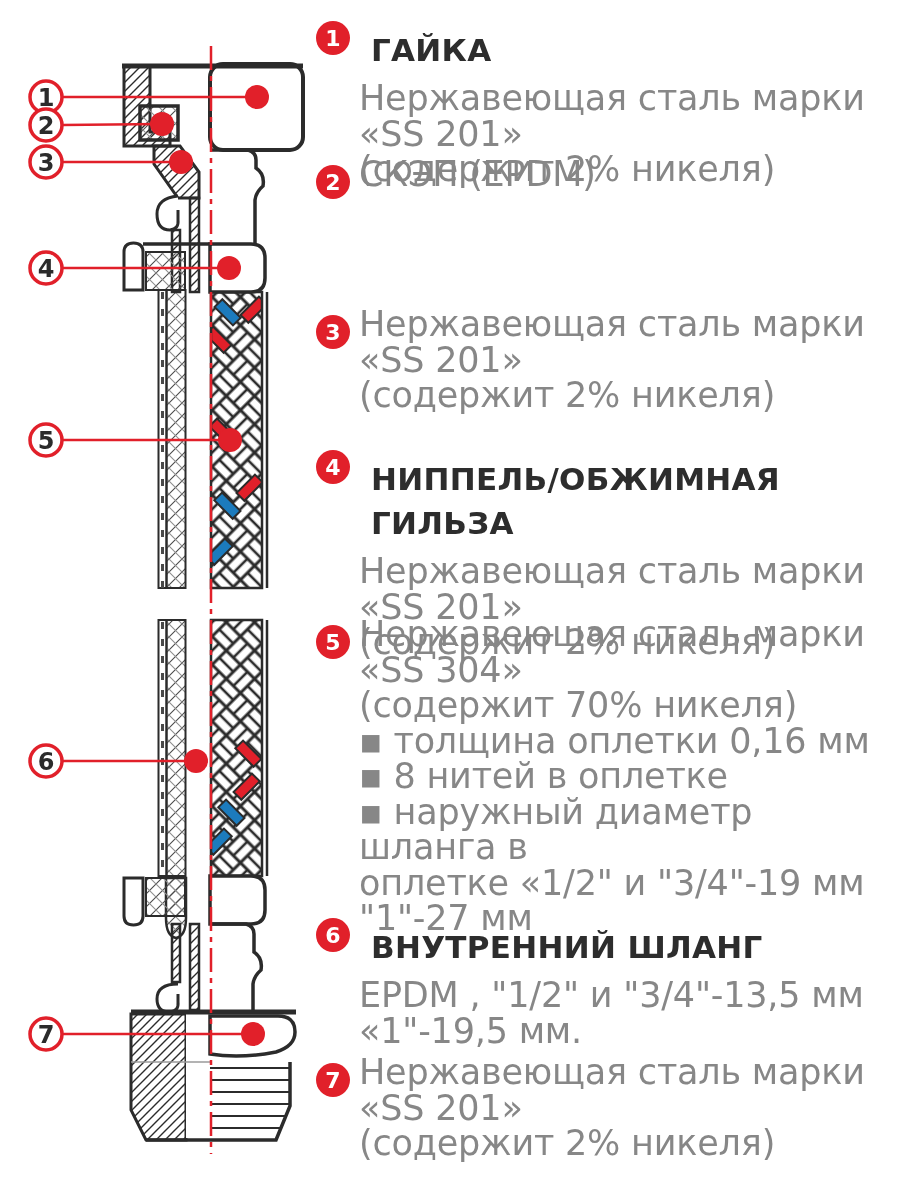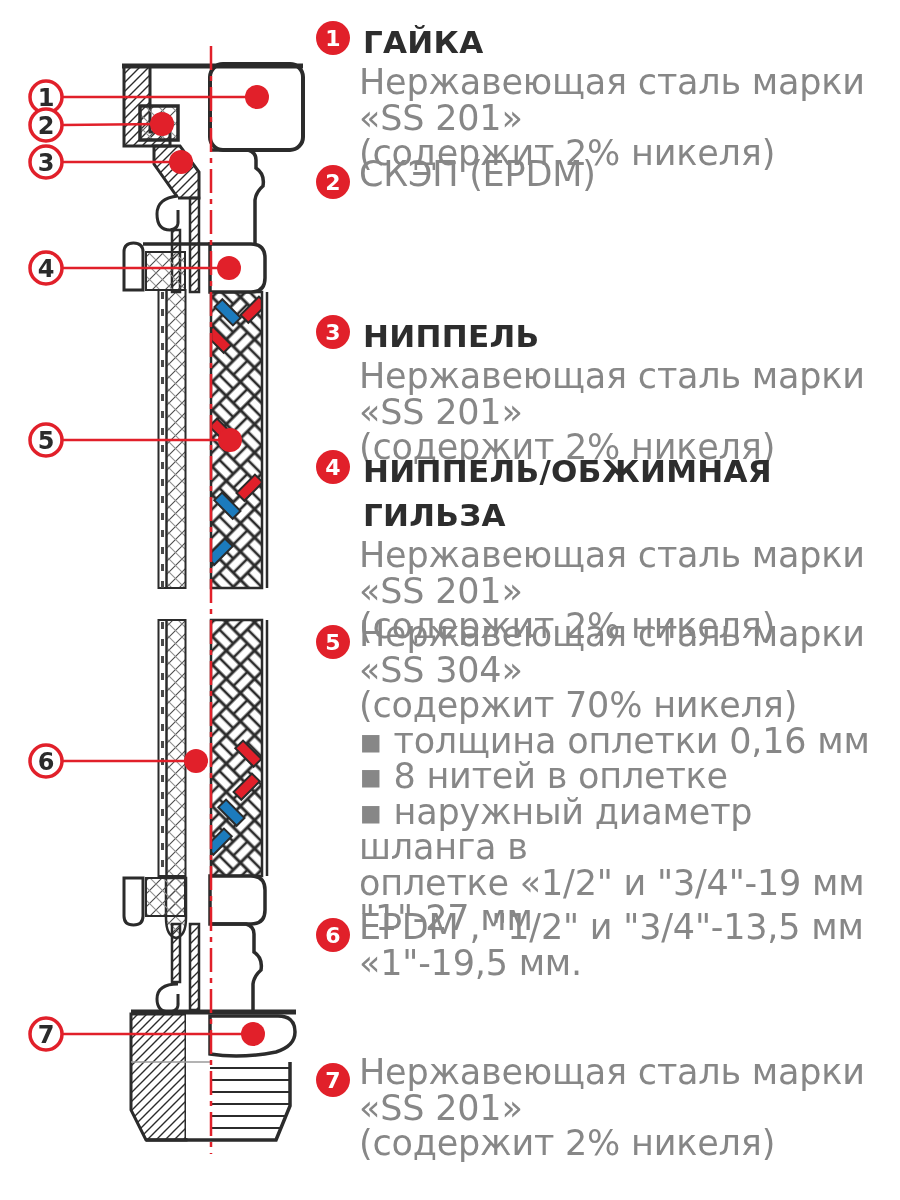--- a/index.html
+++ b/index.html
@@ -5,21 +5,21 @@
   html,body{margin:0;padding:0;background:#ffffff;}
   .page{position:relative;width:900px;height:1200px;background:#fff;overflow:hidden;
         font-family:"DejaVu Sans","Liberation Sans",sans-serif;}
   .diagram-svg{position:absolute;left:0;top:0;}
   .legend{position:absolute;left:0;top:0;width:900px;height:1200px;}
   .item{position:absolute;left:316px;display:flex;gap:9px;width:570px;}
   .badge{flex:0 0 auto;width:34px;height:34px;margin-top:5px;border-radius:50%;
          color:#fff;font-size:22px;font-weight:bold;display:flex;
          align-items:center;justify-content:center;}
   .txt{width:524px;}
-  .title{margin:4px;font-size:31px;line-height:44px;font-weight:bold;color:#2d2d2d;
+  .title{margin:12px;font-size:31px;line-height:44px;font-weight:bold;color:#2d2d2d;
          letter-spacing:.3px;white-space:pre-line;}
   .desc{margin:-3px 0 0 0;font-size:35px;line-height:35.5px;color:#878787;
         white-space:pre-line;letter-spacing:-0.2px;}
   
   .item-1{top:16px;} .item-2{top:160px;} .item-3{top:310px;} .item-4{top:445px;}
   .item-5{top:620px;} .item-6{top:913px;} .item-7{top:1058px;}
 </style>
 </head>
 <body>
 
@@ -206,21 +206,20 @@
     <div class="item item-2">
       <div class="badge" style="background:#e1202a">2</div>
       <div class="txt">
         <p class="desc">СКЭП (EPDM)</p>
       </div>
     </div>
 
     <div class="item item-3">
       <div class="badge" style="background:#e1202a">3</div>
       <div class="txt">
-        <h2 class="title">НИППЕЛЬ</h2>
         <p class="desc">Нержавеющая сталь марки «SS 201»
 (содержит 2% никеля)</p>
       </div>
     </div>
 
     <div class="item item-4">
       <div class="badge" style="background:#e1202a">4</div>
       <div class="txt">
         <h2 class="title">НИППЕЛЬ/ОБЖИМНАЯ
 ГИЛЬЗА</h2>
@@ -237,20 +236,21 @@
 ▪ толщина оплетки  0,16 мм
 ▪ 8 нитей в оплетке
 ▪ наружный диаметр шланга в
 оплетке «1/2" и "3/4"-19 мм "1"-27 мм</p>
       </div>
     </div>
 
     <div class="item item-6">
       <div class="badge" style="background:#e1202a">6</div>
       <div class="txt">
+        <h2 class="title">ВНУТРЕННИЙ ШЛАНГ</h2>
         <p class="desc">EPDM , "1/2" и "3/4"-13,5 мм
 «1"-19,5 мм.</p>
       </div>
     </div>
 
     <div class="item item-7">
       <div class="badge" style="background:#e1202a">7</div>
       <div class="txt">
         <p class="desc">Нержавеющая сталь марки «SS 201»
 (содержит 2% никеля)</p>

